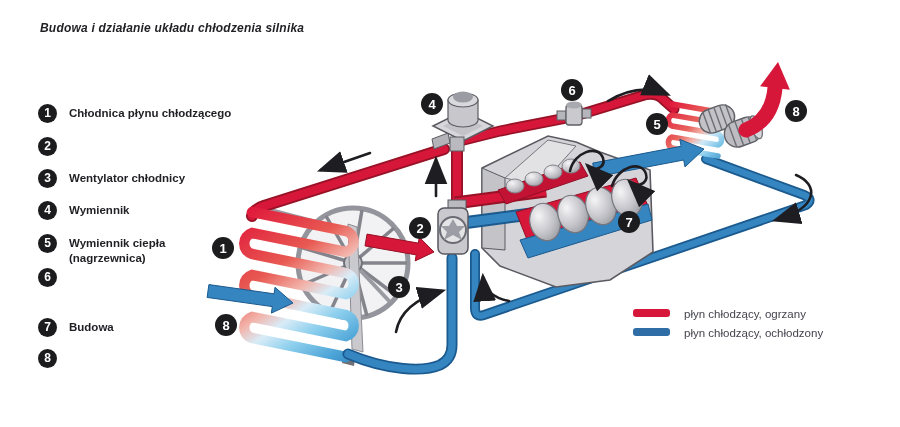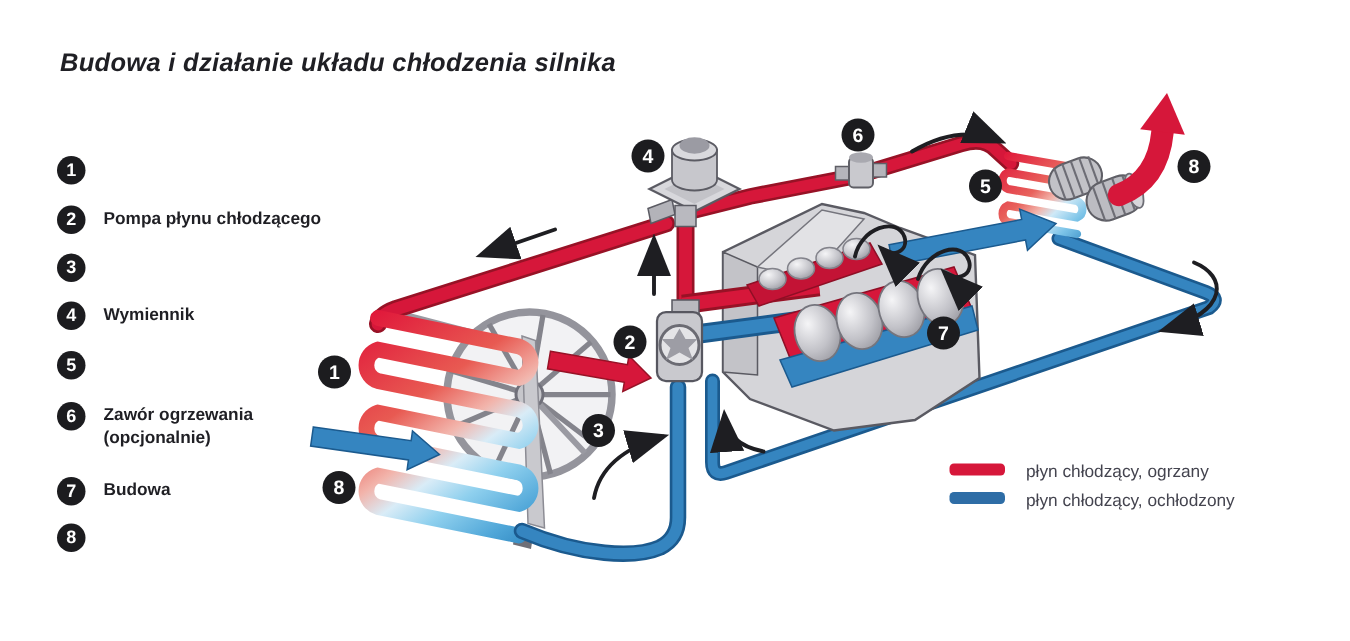--- a/index.html
+++ b/index.html
@@ -1,63 +1,66 @@
 <!DOCTYPE html>
 <html><head>
 <meta charset="utf-8">
 <style>
   html,body{margin:0;padding:0;background:#ffffff;}
   #stage{position:relative;width:900px;height:427px;background:#ffffff;overflow:hidden;
          font-family:"Liberation Sans",sans-serif;}
-  #page-title{position:absolute;left:40px;top:32px;font-size:17px;font-weight:bold;
+  #page-title{position:absolute;left:40px;top:21px;font-size:12px;font-weight:bold;
               font-style:italic;color:#1f1f24;letter-spacing:.2px;}
   
   .part-row{position:absolute;left:38px;display:flex;align-items:flex-start;width:215px;}
   .num-badge{flex:0 0 auto;width:19px;height:19px;border-radius:50%;background:#1c1c1f;color:#fff;
              font-size:12px;font-weight:bold;text-align:center;line-height:19px;}
   .part-label{margin-left:12px;font-size:11.5px;font-weight:bold;color:#1f1f24;line-height:15px;padding-top:2px;}
   .part-label .l2{font-weight:bold;}
   svg text{font-family:"Liberation Sans",sans-serif;}
   .badge-num{font-size:13px;font-weight:bold;fill:#ffffff;text-anchor:middle;}
   .legend-label{font-size:11.5px;fill:#44444f;}
 </style>
 </head>
 <body>
 
 <div id="stage">
 
   <div id="page-title">Budowa i działanie układu chłodzenia silnika</div>
 
   <div class="part-row" style="top:104px;">
     <span class="num-badge">1</span>
+    <div class="part-label">
+        <div>Chłodnica płynu chłodzącego</div>
+      </div>
   </div>
   <div class="part-row" style="top:137px;">
     <span class="num-badge">2</span>
-    <div class="part-label">
-        <div>Pompa płynu chłodzącego</div>
-      </div>
   </div>
   <div class="part-row" style="top:169px;">
     <span class="num-badge">3</span>
+    <div class="part-label">
+        <div>Wentylator chłodnicy</div>
+      </div>
   </div>
   <div class="part-row" style="top:201px;">
     <span class="num-badge">4</span>
     <div class="part-label">
         <div>Wymiennik</div>
       </div>
   </div>
   <div class="part-row" style="top:234px;">
     <span class="num-badge">5</span>
+    <div class="part-label">
+      <div>Wymiennik ciepła</div>
+      <div class="l2">(nagrzewnica)</div>
+    </div>
   </div>
   <div class="part-row" style="top:268px;">
     <span class="num-badge">6</span>
-    <div class="part-label">
-      <div>Zawór ogrzewania</div>
-      <div class="l2">(opcjonalnie)</div>
-    </div>
   </div>
   <div class="part-row" style="top:318px;">
     <span class="num-badge">7</span>
     <div class="part-label">
         <div>Budowa</div>
       </div>
   </div>
   <div class="part-row" style="top:349px;">
     <span class="num-badge">8</span>
   </div>

